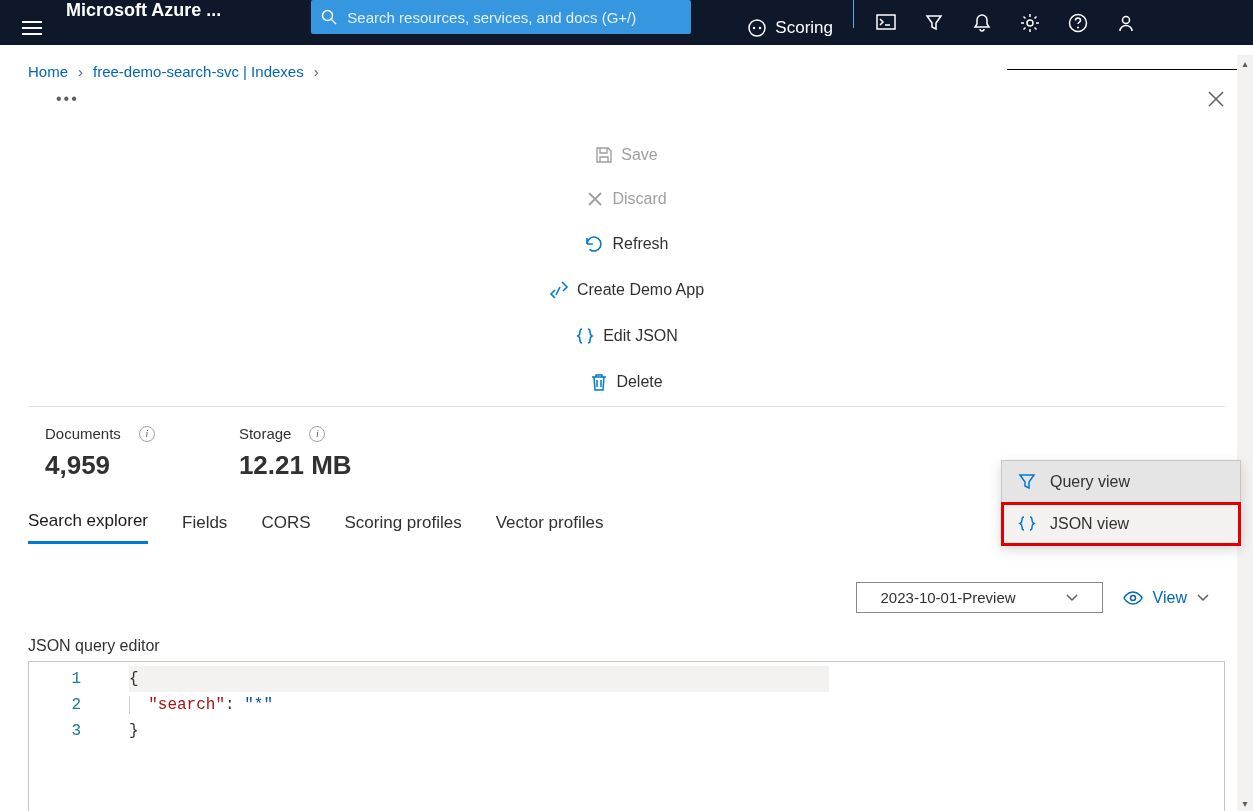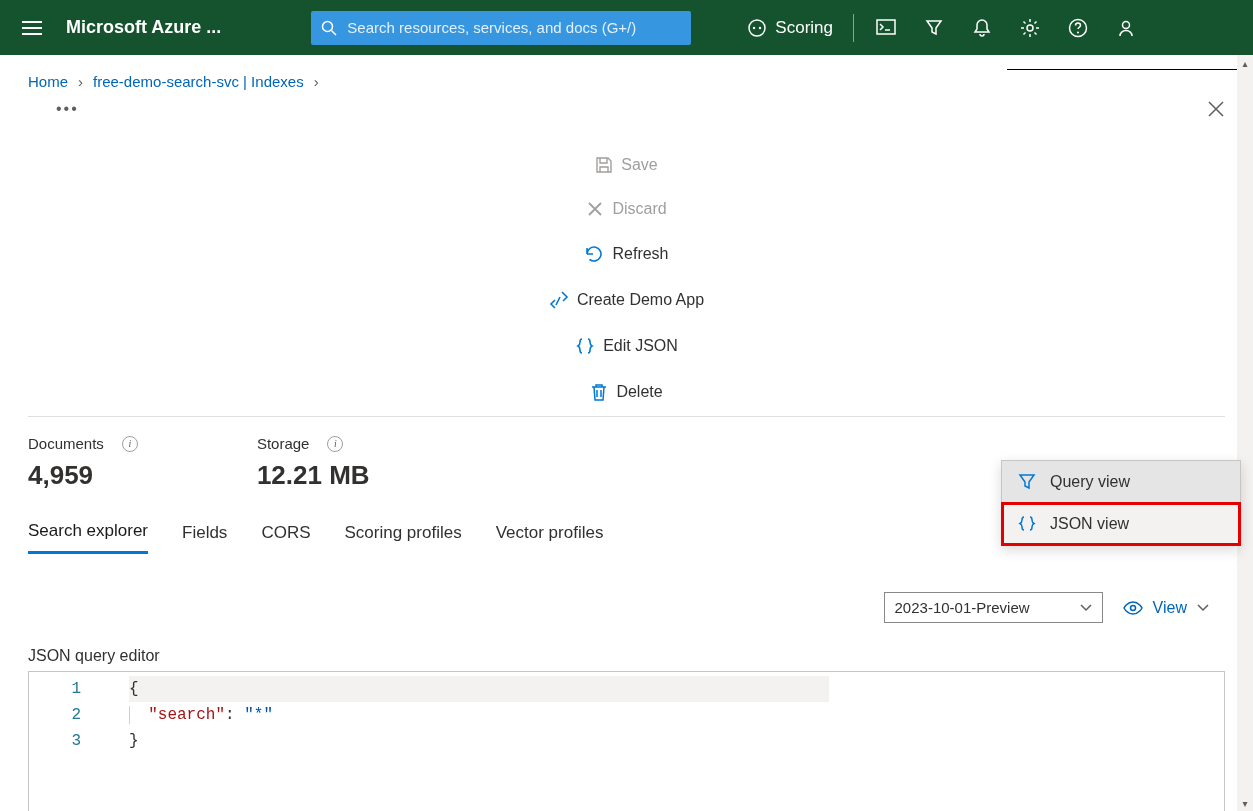--- a/index.html
+++ b/index.html
@@ -9,24 +9,23 @@
     font-size: 14px;
     color: #323130;
     background: #fff;
     width: 1253px;
     height: 811px;
     overflow: hidden;
     position: relative;
   }
   
   .topbar {
-    background: #14532d;
-    height: 55px;
+    background: #0f172a;
+    height: 45px;
     display: flex;
-    align-items: center;
     color: #fff;
     padding: 0 8px;
   }
   .hamburger { width:48px; display:flex; justify-content:center; align-items:center; height:55px; cursor:pointer; }
   .brand { font-size:18px; font-weight:600; padding:0 20px 0 10px; white-space:nowrap; }
   .searchbox {
     flex: 0 0 auto;
     margin-left: 70px;
     width: 380px;
     height: 34px;
@@ -65,33 +64,33 @@
     font-size:16px;
     color:#323130;
     flex-direction:column;
   }
   .tbtn { display:flex; align-items:center; gap:8px; cursor:pointer; padding:4px 2px; }
   .tbtn.disabled { color:#a19f9d; }
   .tbtn .ic { color:#0078d4; display:flex; }
   .tbtn.disabled .ic { color:#a19f9d; }
 
   
-  .stats { display:flex; gap:119px; padding: 18px 28px 8px 28px; }
+  .stats { display:flex; gap:84px; padding: 18px 28px 8px 28px; margin-left: 17px; }
   .statlbl { color:#323130; font-size:15px; display:flex; align-items:center; gap:18px; }
   .statval { font-size:26px; font-weight:600; margin-top:8px; }
   .infodot { width:16px; height:16px; border:1px solid #a19f9d; border-radius:50%; display:inline-flex; align-items:center; justify-content:center; font-size:10px; color:#605e5c; font-style:italic; font-family:serif; }
 
   
   .tabs { display:flex; gap:34px; padding: 22px 28px 0 28px; font-size:17px; border-bottom:0;align-items:center; }
   .tab { padding-bottom:10px; cursor:pointer; color:#323130; }
   .tab.active { border-bottom:3px solid #0078d4; font-weight:400; color:#1b1a19; }
 
   
   .ctrlrow { display:flex; justify-content:flex-end; align-items:center; gap:20px; padding: 38px 44px 0 28px; }
-  .dropdown { border:1px solid #8a8886; padding:6px 10px; display:flex; align-items:center; gap:50px; font-size:15px; cursor:pointer; background:#fff; }
+  .dropdown { border:1px solid #8a8886; padding:6px 24px; display:flex; align-items:center; gap:50px; font-size:15px; cursor:pointer; background:#fff; }
   .viewbtn { color:#0066b8; display:flex; align-items:center; gap:10px; cursor:pointer; font-size:16px; }
 
   
   .edlabel { padding: 24px 28px 6px 28px; font-size:16px; color:#323130; }
 
   
   .editorwrap { margin:0 28px 0 28px; border:1px solid #c8c6c4; border-top:1px solid #c8c6c4; height:250px; position:relative; background:#fff; }
   .gutter { position:absolute; left:0; top:0; bottom:0; width:70px; background:#fff; text-align:right; padding:4px 18px 0 0; font-family: Consolas, "Courier New", monospace; font-size:16px; color:#237893; line-height:26px; }
   .codearea { position:absolute; left:70px; right:0; top:0; bottom:0; padding:4px 0 0 30px; font-family: Consolas, "Courier New", monospace; font-size:16px; line-height:26px; }
   .codearea .l1hl { background:#f3f2f1; display:inline-block; min-width:700px; }

